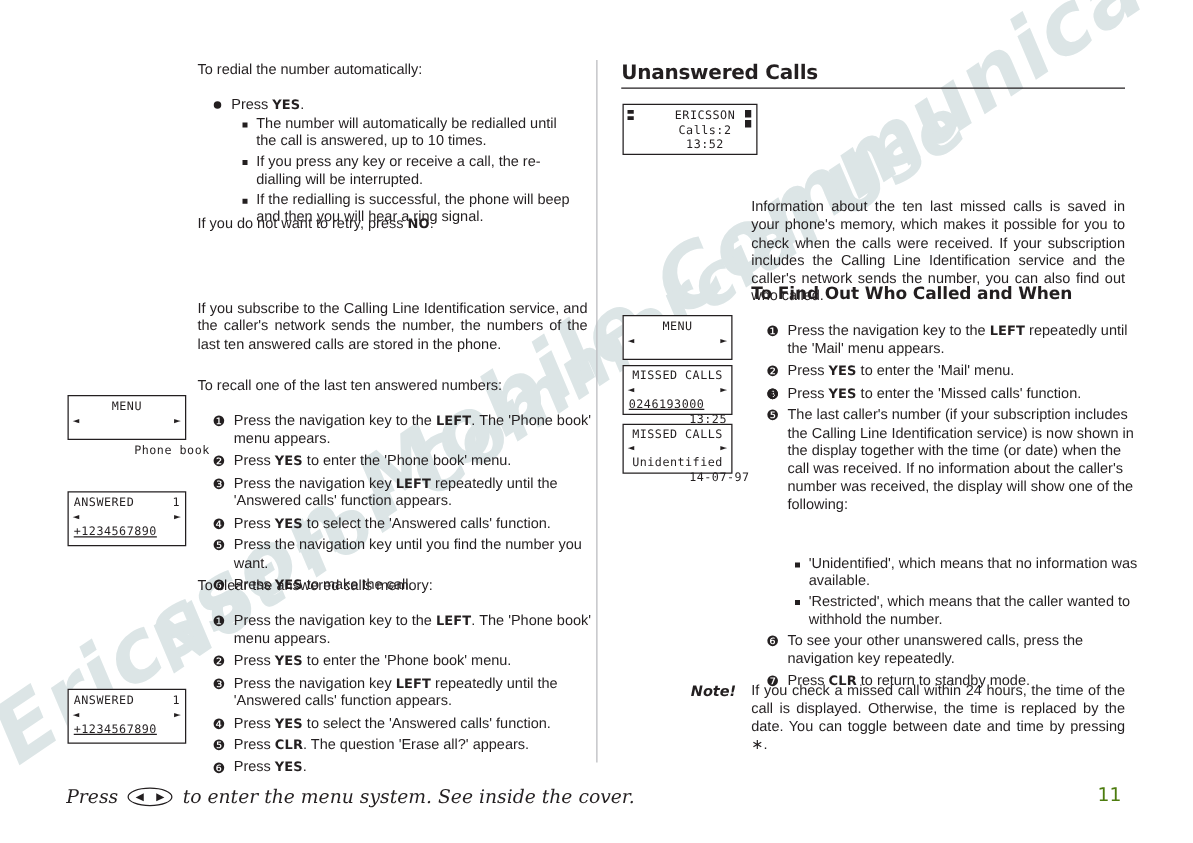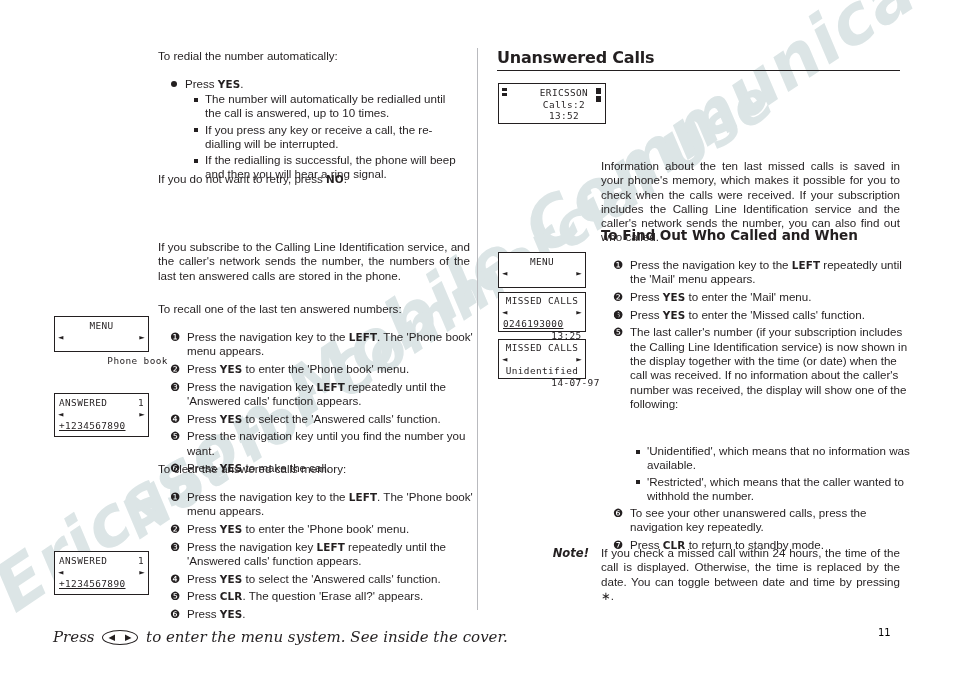--- a/index.html
+++ b/index.html
@@ -219,22 +219,22 @@
   #nav-key-icon .oval {
     position: absolute; left: 0; top: 0;
     width: 36px; height: 15px;
     border: 1.2px solid #231f20;
     border-radius: 50%;
   }
   #page-number {
     position: absolute;
     left: 878px; top: 627px;
     font-family: "DejaVu Sans", sans-serif;
-    font-size: 10px;
-    color: #000000;
+    font-size: 15px;
+    color: #4d7c0f;
   }
 </style>
 </head>
 <body>
 
 <div id="page">
 
   <div id="watermark">
     <div class="wm-line wm1">Ericsson Mobile Communications AB</div>
     <div class="wm-line wm2">Not for Commercial Use</div>

